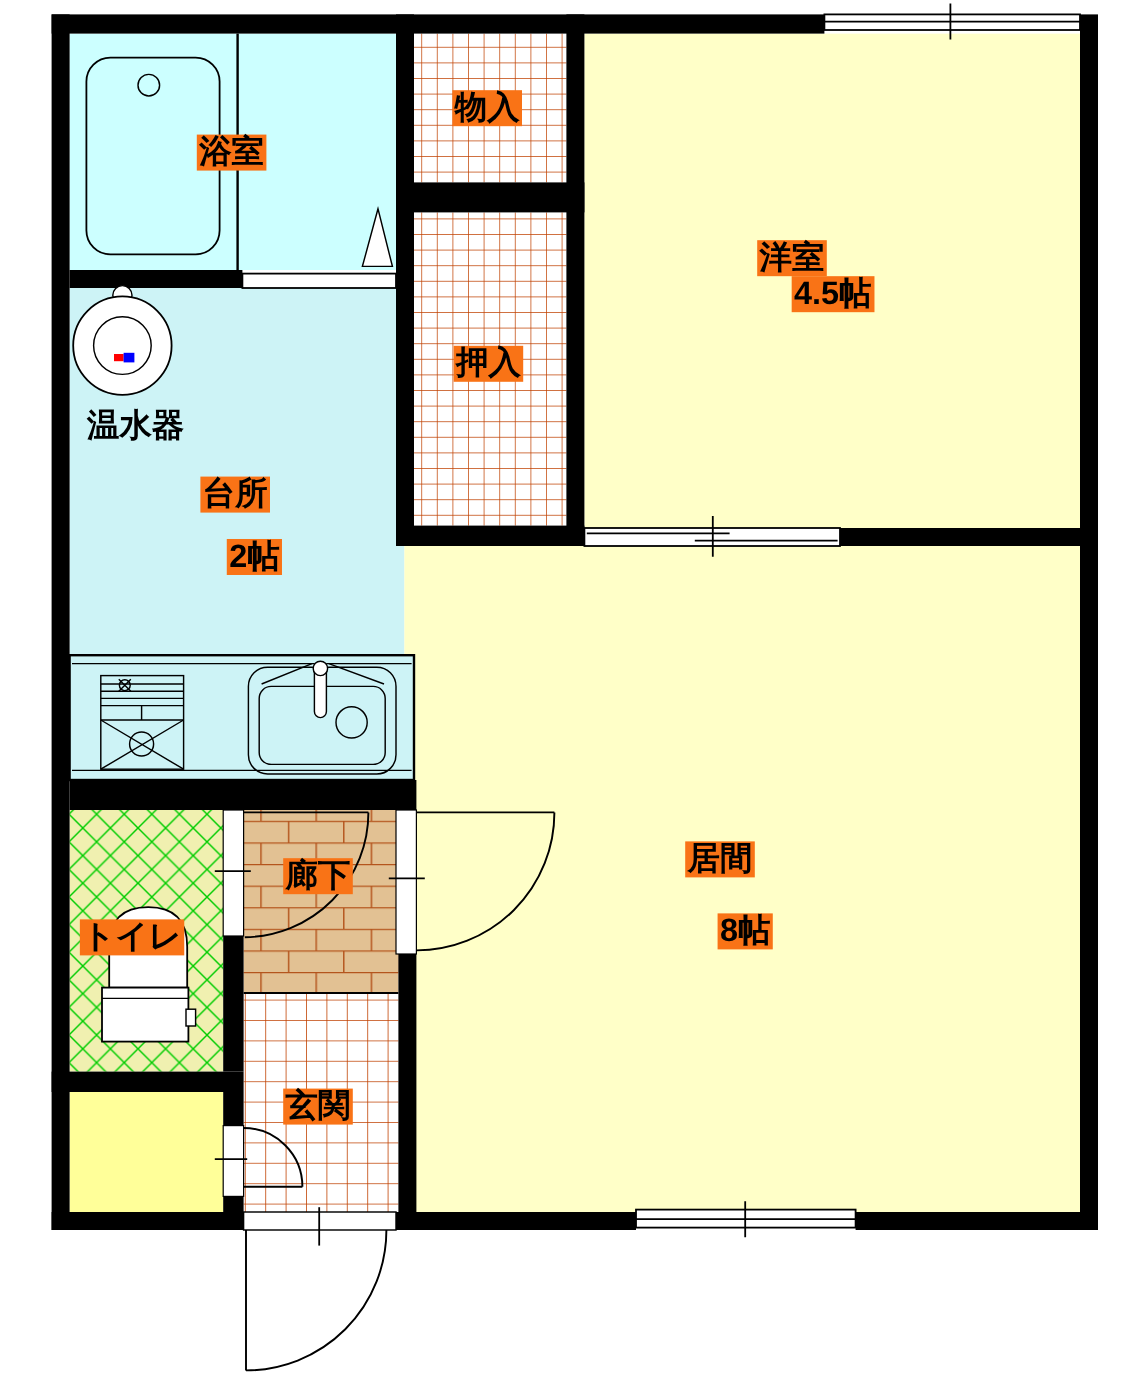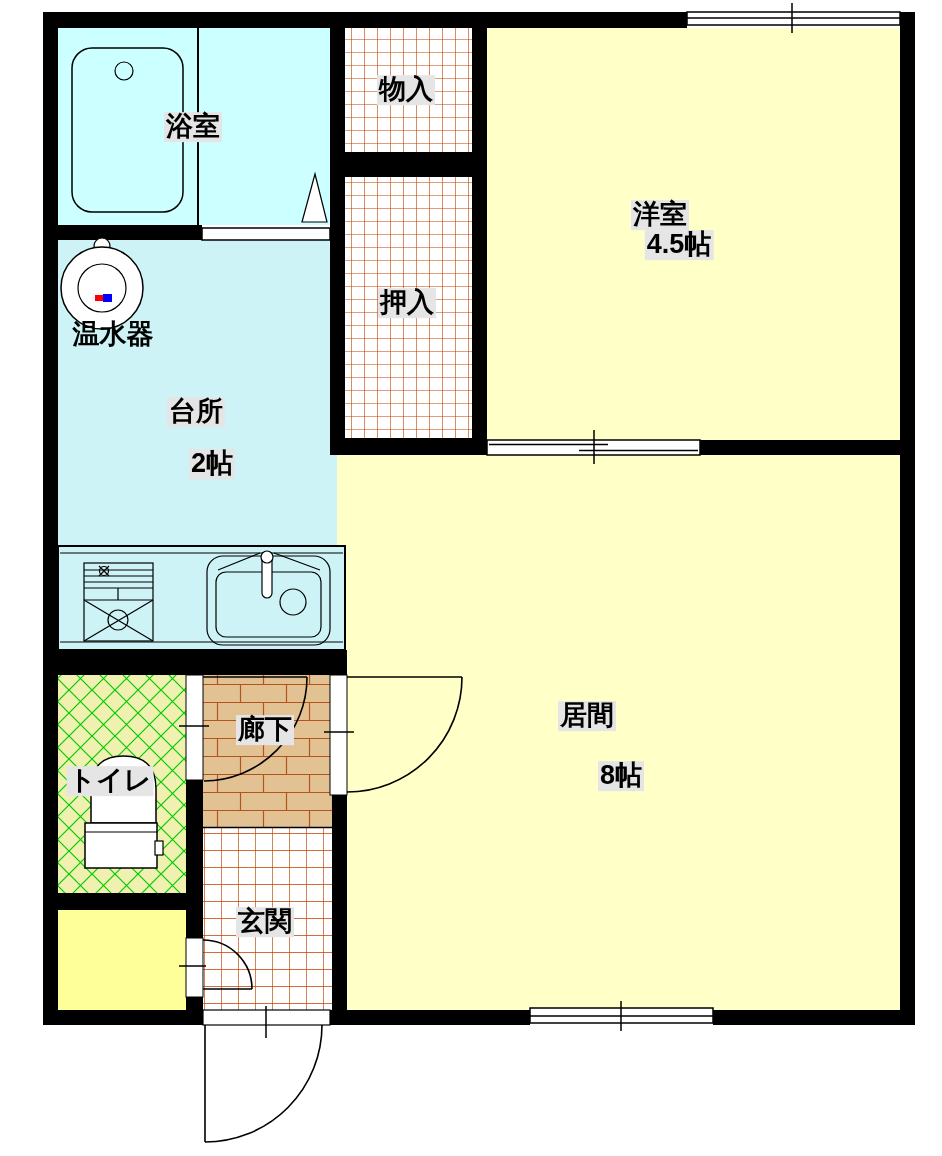--- a/index.html
+++ b/index.html
@@ -1,19 +1,19 @@
 <!DOCTYPE html>
 <html><head>
 <meta charset="utf-8">
 <style>
   html,body{margin:0;padding:0;background:#fff;}
   #plan{position:relative;width:942px;height:1156px;background:#fff;overflow:hidden;
         font-family:"Liberation Sans","DejaVu Sans",sans-serif;}
   #plan svg{position:absolute;left:0;top:0;}
-  .lbl{position:absolute;transform:translate(-50%,-50%);background:#e5e5e5;color:#000;
+  .lbl{position:absolute;transform:translate(-50%,-50%);background:#f97316;color:#000;
        font-weight:bold;font-size:27px;line-height:1.1;padding:0 2px;white-space:nowrap;}
   .lbl.nobg{background:transparent;}
 </style>
 </head>
 <body>
 
 <div id="plan">
 <svg width="942" height="1156" viewBox="0 0 942 1156">
   <defs>
     <pattern id="grid13" width="13" height="13" patternUnits="userSpaceOnUse">
@@ -148,25 +148,25 @@
     <g stroke="#000" fill="#fff">
       <path d="M91 823 V789 Q91 756 123.5 756 Q156 756 156 789 V823 Z" stroke-width="1.5"></path>
       <rect x="85" y="823" width="72" height="45" stroke-width="1.5"></rect>
       <path d="M85 832 H157" fill="none" stroke-width="1.2"></path>
       <rect x="155" y="841" width="8" height="14" stroke-width="1.2"></rect>
     </g>
   </g>
 </svg>
 
   <div class="lbl" style="left:193px;top:127px">浴室</div>
-  <div class="lbl nobg" style="left:113px;top:335px">温水器</div>
+  <div class="lbl nobg" style="left:113px;top:355px">温水器</div>
   <div class="lbl" style="left:196px;top:412px">台所</div>
   <div class="lbl" style="left:212px;top:464px">2帖</div>
   <div class="lbl" style="left:406px;top:90px">物入</div>
   <div class="lbl" style="left:407px;top:303px">押入</div>
   <div class="lbl" style="left:660px;top:215px">洋室</div>
-  <div class="lbl" style="left:679px;top:245px">4.5帖</div>
-  <div class="lbl" style="left:587px;top:716px">居間</div>
+  <div class="lbl" style="left:694px;top:245px">4.5帖</div>
+  <div class="lbl" style="left:600px;top:716px">居間</div>
   <div class="lbl" style="left:621px;top:776px">8帖</div>
   <div class="lbl" style="left:110px;top:781px">トイレ</div>
   <div class="lbl" style="left:265px;top:730px">廊下</div>
   <div class="lbl" style="left:265px;top:922px">玄関</div>
 </div>
 
 </body></html>

